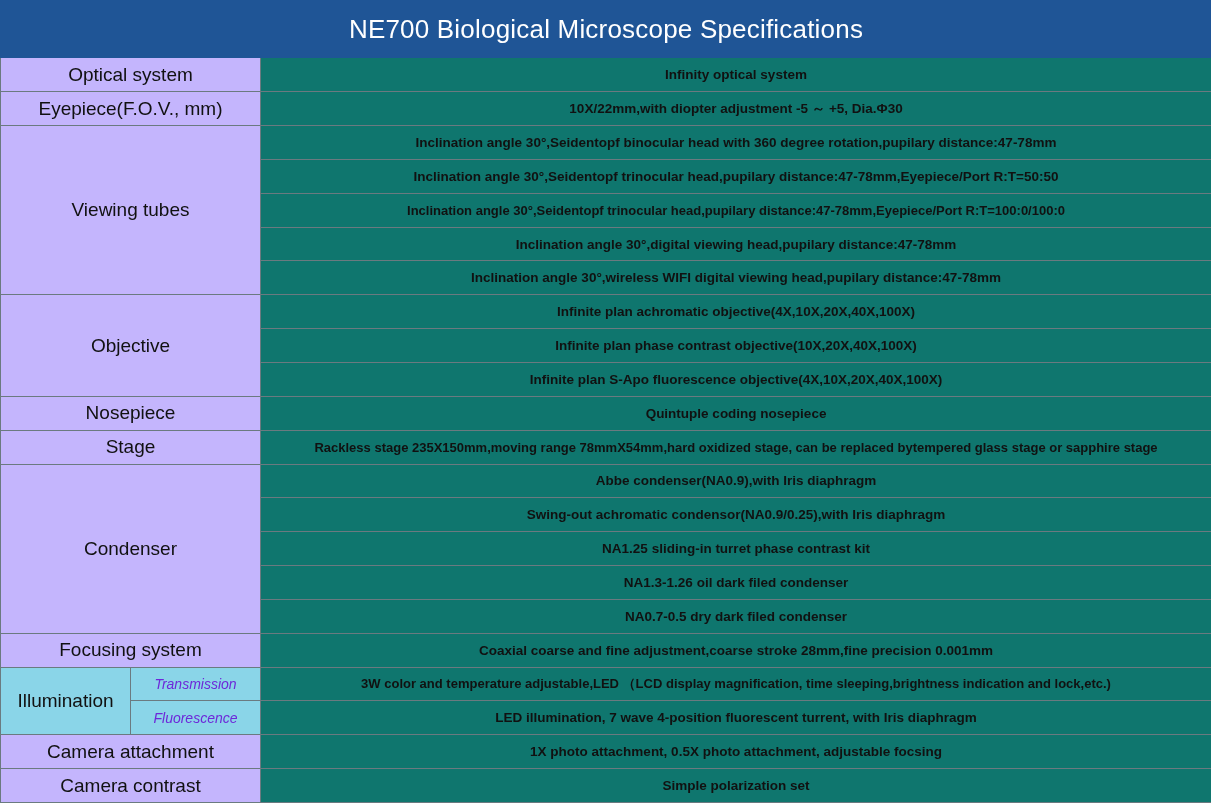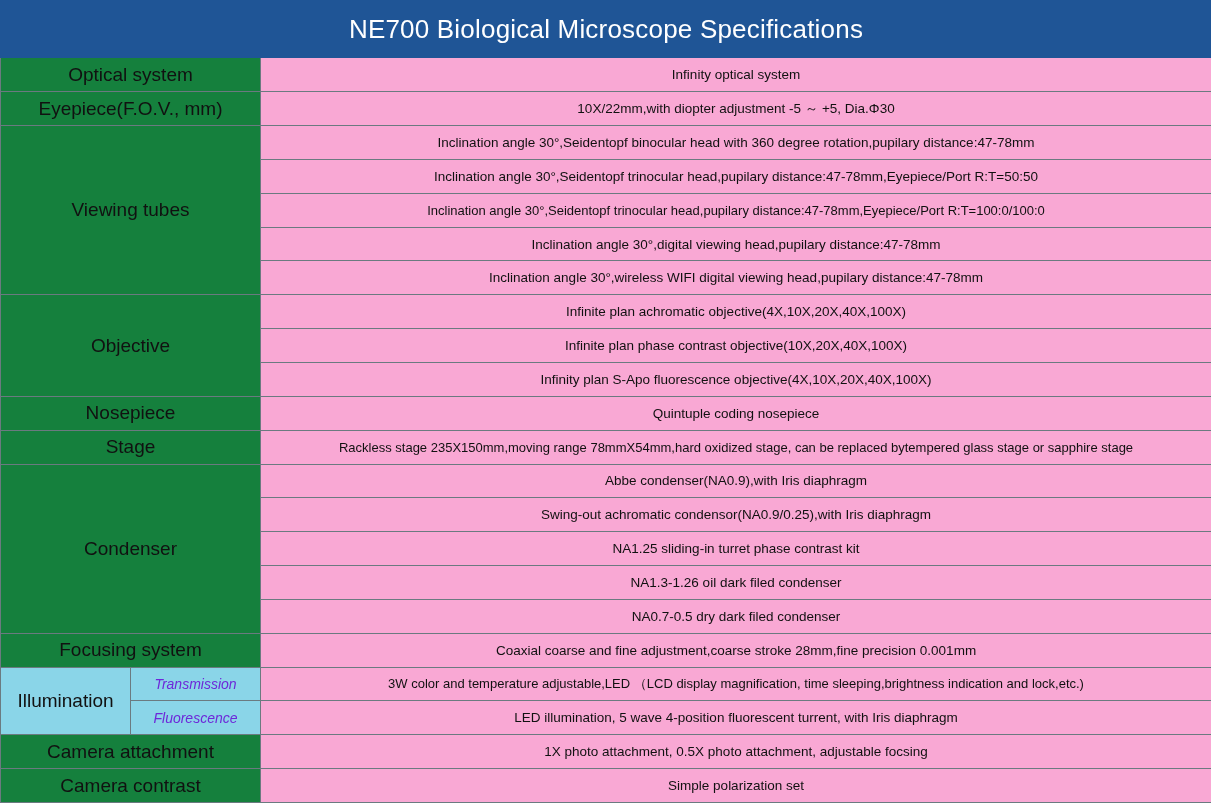--- a/index.html
+++ b/index.html
@@ -28,42 +28,43 @@
   }
   .title-cell {
     background: #1f5596;
     color: #ffffff;
     font-size: 26px;
     height: 55px;
     border: 1px solid #1f5596 !important;
     letter-spacing: 0.2px;
   }
   .label-cell {
-    background: #15803d;
+    background: #c4b5fd;
     color: #111111;
     font-size: 19px;
     width: 260px;
   }
   .sub-label-cell {
     background: #8ad5e8;
     color: #6d28d9;
     font-size: 14px;
     font-style: italic;
   }
   .group-label-cell {
     background: #8ad5e8;
     color: #111111;
     font-size: 19px;
     margin-left: 12px;
   }
   .value-cell {
-    background: #f9a8d4;
+    background: #0f766e;
     color: #111111;
     font-size: 13.5px;
     white-space: nowrap;
+    font-weight: bold;
   }
   .value-cell.wide {
     font-size: 13px;
   }
   .row-std { height: 33px; }
 </style>
 </head>
 <body>
 
 <table id="spec-table">
@@ -105,21 +106,21 @@
     </tr>
 
     <tr class="row-std">
       <td class="label-cell" colspan="2" rowspan="3">Objective</td>
       <td class="value-cell">Infinite plan achromatic objective(4X,10X,20X,40X,100X)</td>
     </tr>
     <tr class="row-std">
       <td class="value-cell">Infinite plan phase contrast objective(10X,20X,40X,100X)</td>
     </tr>
     <tr class="row-std">
-      <td class="value-cell">Infinity plan S-Apo fluorescence objective(4X,10X,20X,40X,100X)</td>
+      <td class="value-cell">Infinite plan S-Apo fluorescence objective(4X,10X,20X,40X,100X)</td>
     </tr>
 
     <tr class="row-std">
       <td class="label-cell" colspan="2">Nosepiece</td>
       <td class="value-cell">Quintuple coding nosepiece</td>
     </tr>
 
     <tr class="row-std">
       <td class="label-cell" colspan="2">Stage</td>
       <td class="value-cell wide">Rackless stage 235X150mm,moving range 78mmX54mm,hard oxidized stage, can be replaced bytempered glass stage or sapphire stage</td>
@@ -147,21 +148,21 @@
       <td class="value-cell">Coaxial coarse and fine adjustment,coarse stroke 28mm,fine precision 0.001mm</td>
     </tr>
 
     <tr class="row-std">
       <td class="group-label-cell" rowspan="2">Illumination</td>
       <td class="sub-label-cell">Transmission</td>
       <td class="value-cell wide">3W color and temperature adjustable,LED （LCD display magnification, time sleeping,brightness indication and lock,etc.)</td>
     </tr>
     <tr class="row-std">
       <td class="sub-label-cell">Fluorescence</td>
-      <td class="value-cell">LED illumination, 5 wave 4-position fluorescent turrent, with Iris diaphragm</td>
+      <td class="value-cell">LED illumination, 7 wave 4-position fluorescent turrent, with Iris diaphragm</td>
     </tr>
 
     <tr class="row-std">
       <td class="label-cell" colspan="2">Camera attachment</td>
       <td class="value-cell">1X photo attachment, 0.5X photo attachment, adjustable focsing</td>
     </tr>
 
     <tr class="row-std">
       <td class="label-cell" colspan="2">Camera contrast</td>
       <td class="value-cell">Simple polarization set</td>

